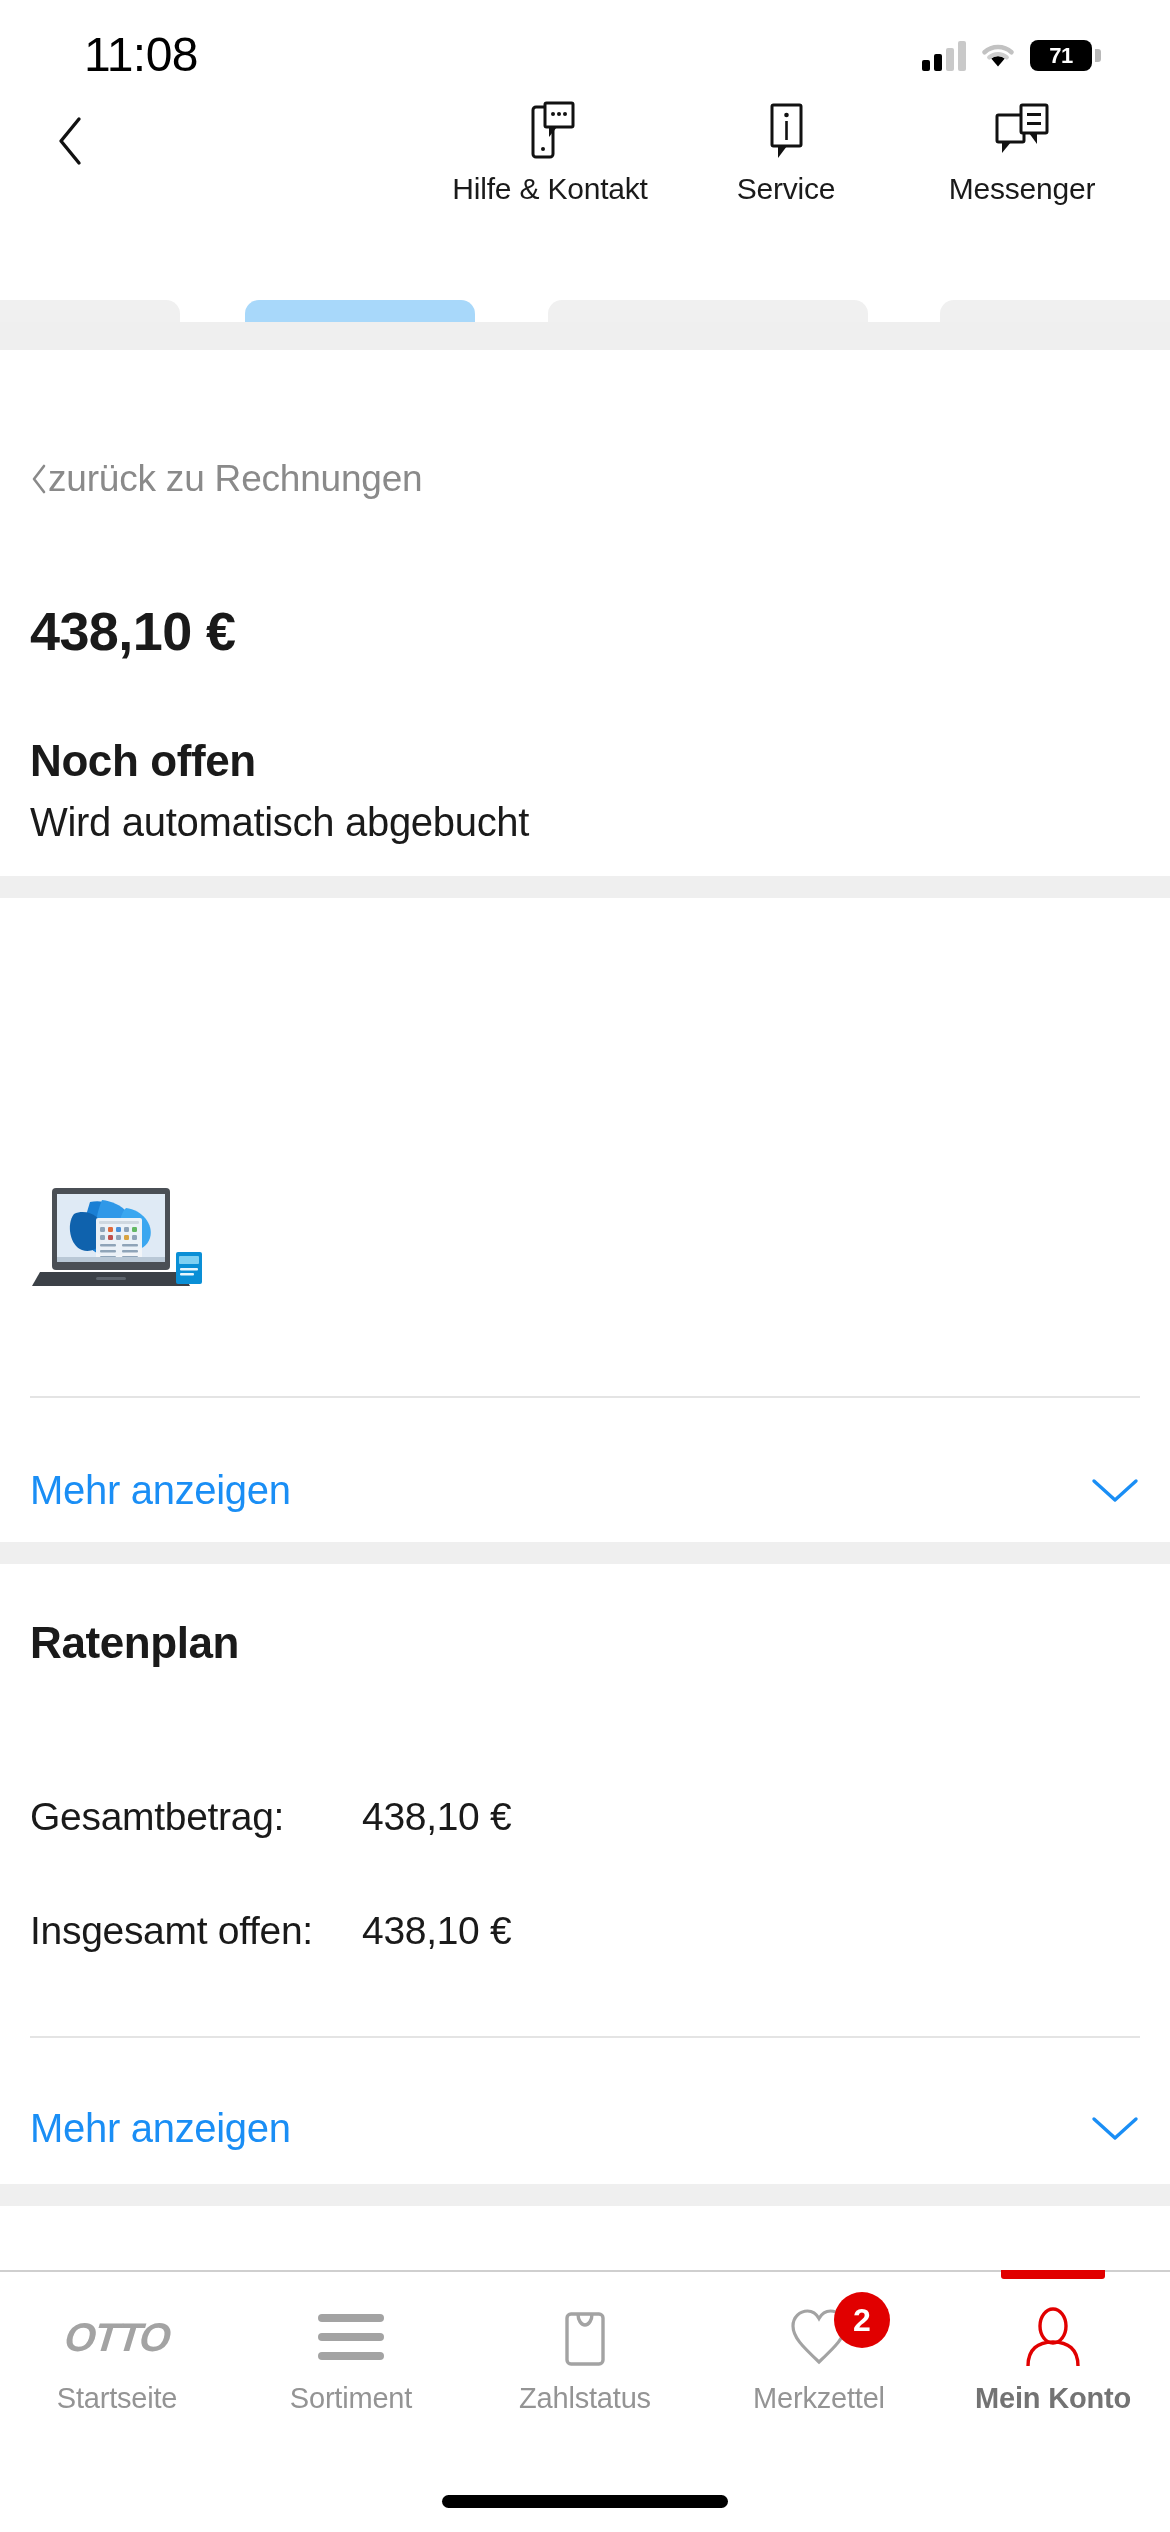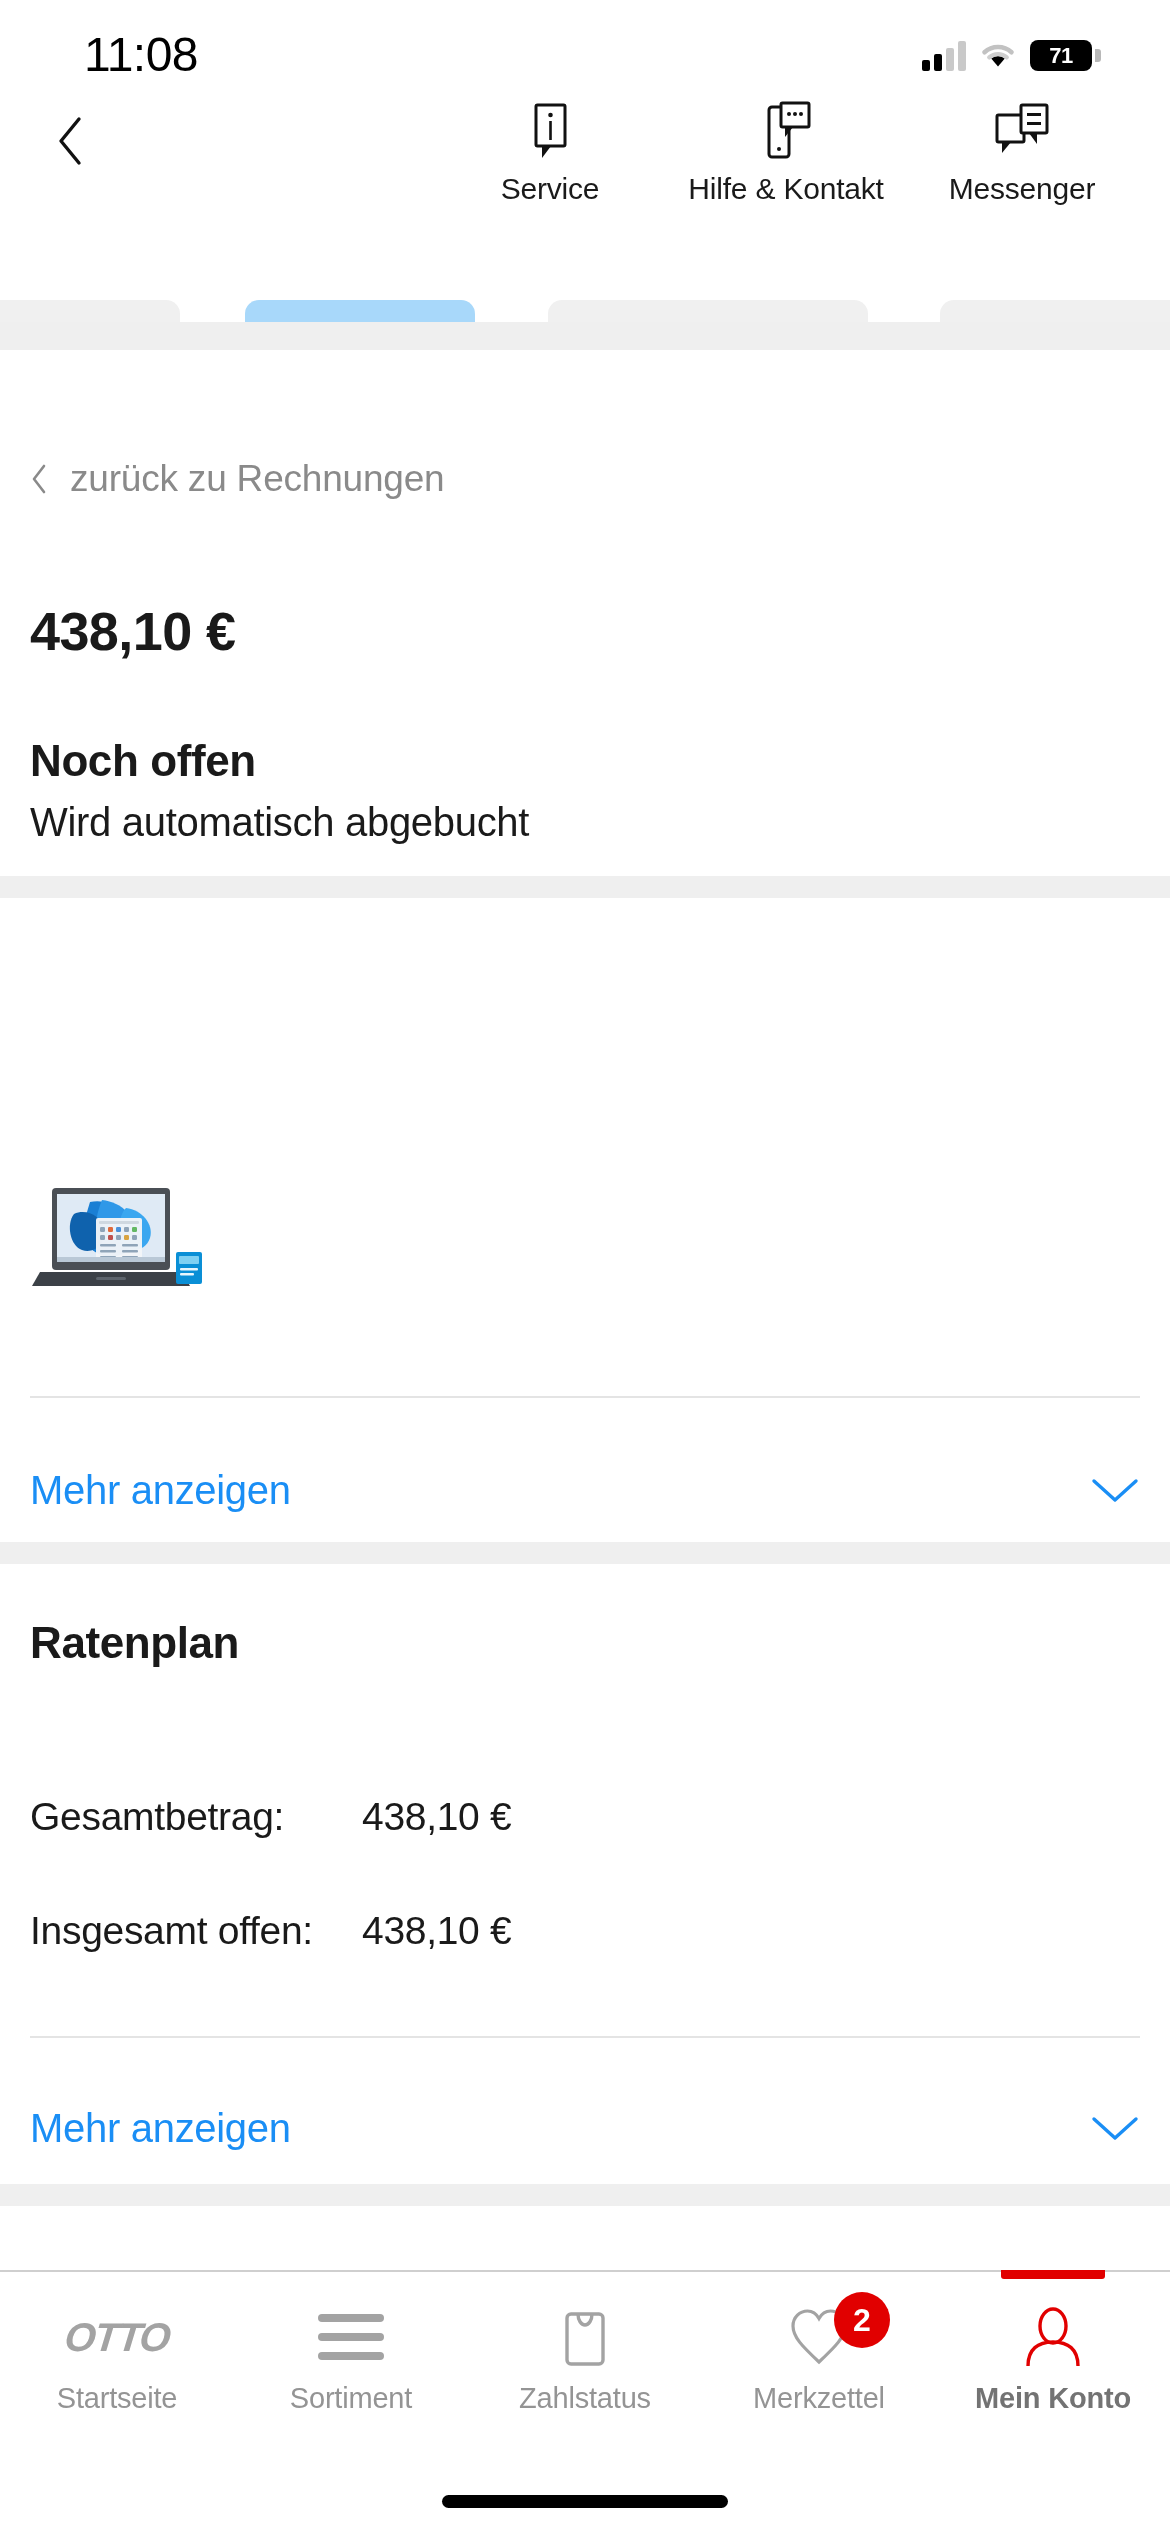--- a/index.html
+++ b/index.html
@@ -98,21 +98,21 @@
   .peek-card.c4 { left: 940px; width: 260px; }
 
   
   .band {
     position: absolute; left: 0; width: 1170px;
     background: #efefef;
   }
 
   .breadcrumb {
     position: absolute; top: 458px; left: 30px;
-    display: flex; align-items: center; gap: 22px;
+    display: flex; align-items: center; 
   }
   .breadcrumb-chev { width: 18px; height: 32px; }
   .breadcrumb-label {
     font-size: 37px; color: #8a8a8a; letter-spacing: -0.2px;
   }
 
   .amount-big {
     position: absolute; top: 600px; left: 30px;
     font-size: 54px; font-weight: 700; color: #1a1a1a;
     letter-spacing: -0.6px;
@@ -251,43 +251,43 @@
   <div class="topnav">
     <div class="back-btn">
       <svg class="back-chev" viewBox="0 0 30 52">
         <path d="M24 4 L6 26 L24 48" stroke="#111" stroke-width="3.4" fill="none" stroke-linecap="round" stroke-linejoin="round"></path>
       </svg>
     </div>
     <div class="topnav-items">
 
       <div class="topnav-item">
         <span class="topnav-icon">
-          <svg width="52" height="62" viewBox="0 0 52 62">
-            <rect x="12" y="4" width="29" height="41" rx="1.5" fill="none" stroke="#111" stroke-width="3"></rect>
-            <path d="M18 45 L18 57 L27 45 Z" fill="#111"></path>
-            <circle cx="26.5" cy="14" r="2.3" fill="#111"></circle>
-            <rect x="25.2" y="20" width="2.6" height="19" fill="#111"></rect>
-          </svg>
-        </span>
-        <span class="topnav-label">Service</span>
-      </div>
-
-      <div class="topnav-item">
-        <span class="topnav-icon">
           <svg width="54" height="62" viewBox="0 0 54 62">
             <rect x="10" y="6" width="20" height="50" rx="3" fill="none" stroke="#111" stroke-width="3"></rect>
             <circle cx="20" cy="48" r="2" fill="#111"></circle>
             <rect x="22" y="2" width="28" height="24" rx="1.5" fill="#fff" stroke="#111" stroke-width="3"></rect>
             <path d="M26 26 L26 36 L34 26 Z" fill="#111"></path>
             <circle cx="30" cy="13" r="2" fill="#111"></circle>
             <circle cx="36" cy="13" r="2" fill="#111"></circle>
             <circle cx="42" cy="13" r="2" fill="#111"></circle>
           </svg>
         </span>
         <span class="topnav-label">Hilfe &amp; Kontakt</span>
+      </div>
+
+      <div class="topnav-item">
+        <span class="topnav-icon">
+          <svg width="52" height="62" viewBox="0 0 52 62">
+            <rect x="12" y="4" width="29" height="41" rx="1.5" fill="none" stroke="#111" stroke-width="3"></rect>
+            <path d="M18 45 L18 57 L27 45 Z" fill="#111"></path>
+            <circle cx="26.5" cy="14" r="2.3" fill="#111"></circle>
+            <rect x="25.2" y="20" width="2.6" height="19" fill="#111"></rect>
+          </svg>
+        </span>
+        <span class="topnav-label">Service</span>
       </div>
 
       <div class="topnav-item">
         <span class="topnav-icon">
           <svg width="58" height="62" viewBox="0 0 58 62">
             <rect x="4" y="14" width="27" height="27" rx="1.5" fill="#fff" stroke="#111" stroke-width="3"></rect>
             <path d="M9 41 L9 52 L18 41 Z" fill="#111"></path>
             <rect x="28" y="4" width="26" height="28" rx="1.5" fill="#fff" stroke="#111" stroke-width="3"></rect>
             <path d="M44 32 L44 43 L36 32 Z" fill="#111"></path>
             <rect x="34" y="12" width="14" height="3" fill="#111"></rect>

